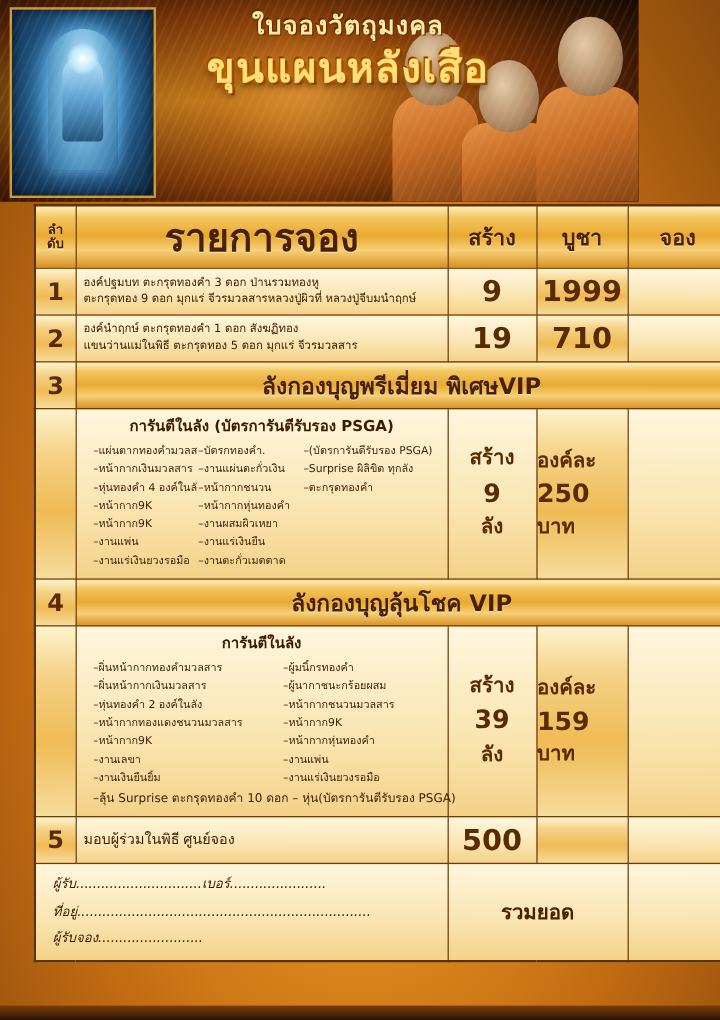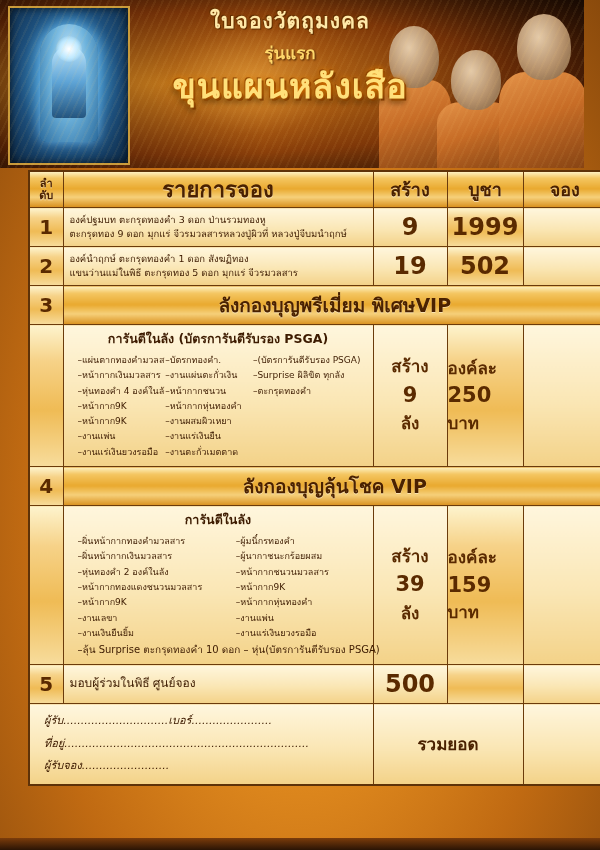--- a/index.html
+++ b/index.html
@@ -18,21 +18,21 @@
     width: 600px;
     height: 850px;
     background:
       radial-gradient(ellipse at 50% 60%, #f2a93b 0%, #e08a1e 35%, #c06a12 65%, #8a4a0c 100%);
     overflow: hidden;
   }
   
   .header {
     position: relative;
     height: 168px;
-    width: 584px;
+    width: 532px;
     background:
       radial-gradient(ellipse at 30% 50%, rgba(255,170,40,0.55) 0%, rgba(120,45,5,0.55) 60%, rgba(20,8,2,0.9) 100%),
       linear-gradient(90deg, #1a0d04 0%, #55280a 20%, #a05510 45%, #7b3c0b 70%, #2a1405 100%);
     overflow: hidden;
   }
   .header::after {
     content: "";
     position: absolute;
     inset: 0;
     background:
@@ -197,21 +197,21 @@
     font-weight: bold;
     color: #4a2100;
     text-shadow: 0 1px 0 rgba(255,255,255,0.5);
   }
   .col-no { width: 34px; }
   .col-mid { width: 74px; }
   .col-pay { width: 76px; }
   .col-book { width: 84px; }
 
   .h-no { font-size: 11px; line-height: 1.05; }
-  .h-main { font-size: 22px; }
+  .h-main { font-size: 32px; }
   .h-mid { font-size: 18px; }
   .num-cell {
     text-align: center;
     font-size: 20px;
     font-weight: bold;
     color: #5a2a00;
     height: 38px;
   }
   .desc {
     padding: 4px 6px;
@@ -319,21 +319,20 @@
         <div class="robe"></div>
         <div class="head"></div>
       </div>
       <div class="monk m3">
         <div class="robe"></div>
         <div class="head"></div>
       </div>
     </div>
     <div class="title-wrap">
       <div class="t-line1">ใบจองวัตถุมงคล</div>
-      <div class="t-line2">รุ่นแรก</div>
       <div class="t-line3">ขุนแผนหลังเสือ</div>
     </div>
   </div>
 
   <table class="sheet">
     <colgroup>
       <col class="col-no">
       <col>
       <col class="col-mid">
       <col class="col-pay">
@@ -367,21 +366,21 @@
 
       <tr>
         <td class="cell-gold-soft num-cell">2</td>
         <td class="cell-light">
           <div class="desc">
             <div>องค์นำฤกษ์ ตะกรุดทองคำ 1 ดอก สังฆฏิทอง</div>
             <div>แขนว่านแม่ในพิธี ตะกรุดทอง 5 ดอก มุกแร่ จีวรมวลสาร</div>
           </div>
         </td>
         <td class="cell-light big-num">19</td>
-        <td class="cell-gold-soft big-num">502</td>
+        <td class="cell-gold-soft big-num">710</td>
         <td class="cell-light"></td>
       </tr>
 
       <tr>
         <td class="cell-gold-soft num-cell">3</td>
         <td class="cell-gold sect-title" colspan="4">ลังกองบุญพรีเมี่ยม พิเศษVIP</td>
       </tr>
 
       <tr>
         <td class="cell-gold-soft"></td>

